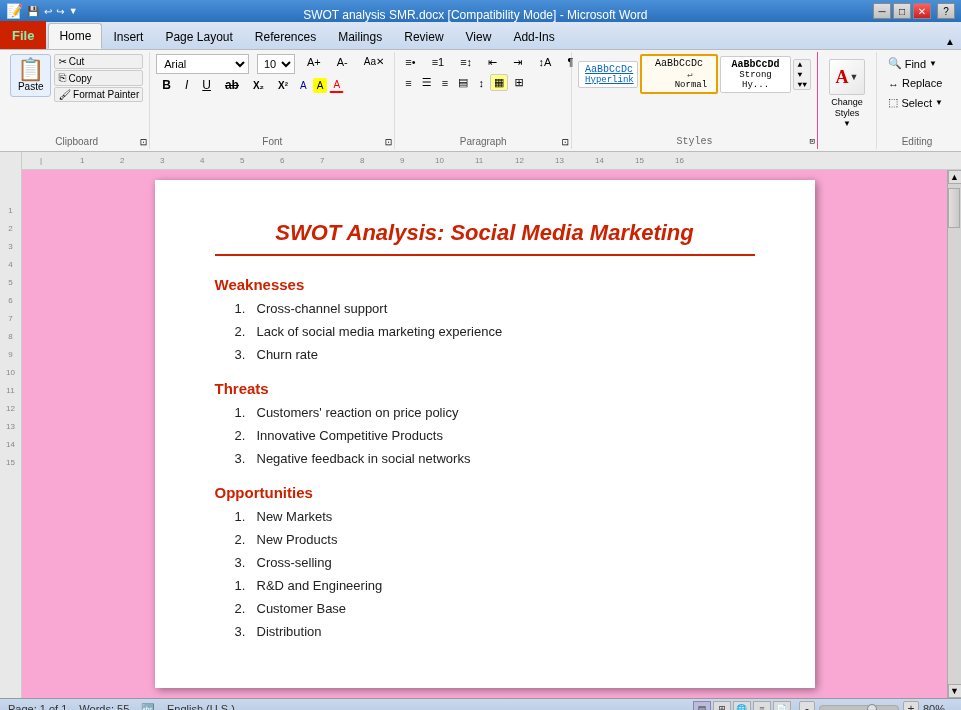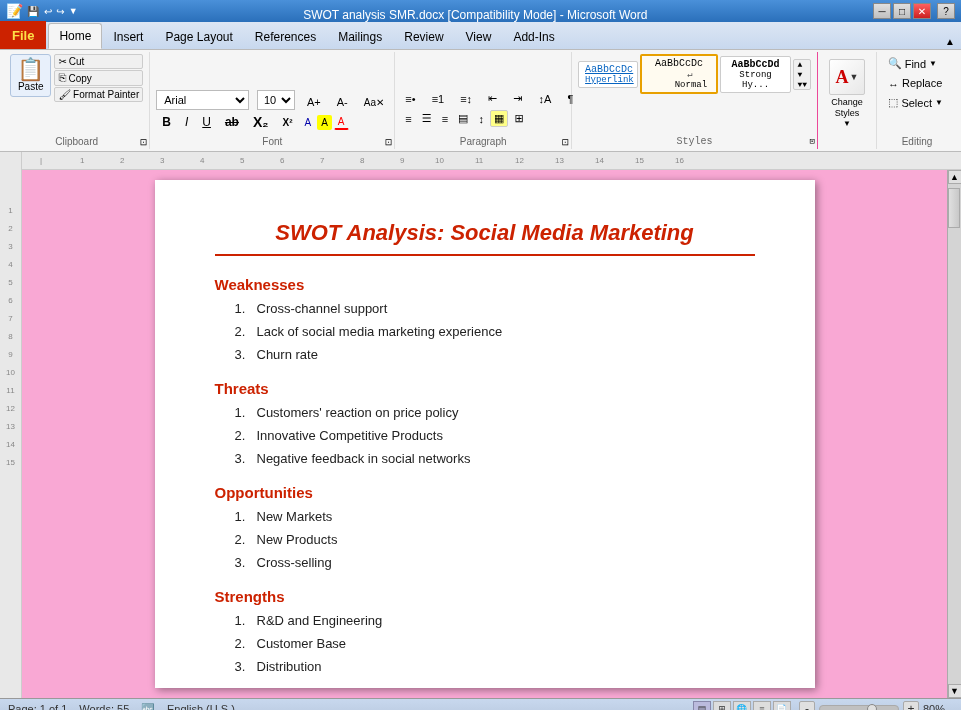--- a/index.html
+++ b/index.html
@@ -30,21 +30,21 @@
     .tabs-row {
       display: flex;
       align-items: flex-end;
       background: linear-gradient(to bottom, #dce6f4, #c8d8ee);
       height: 28px;
       padding-left: 0;
       border-bottom: 1px solid #bbb;
     }
     .file-tab {
       background: #cc2200;
-      color: #fde047;
+      color: #86efac;
       padding: 4px 12px;
       font-size: 13px;
       font-weight: bold;
       height: 28px;
       display: flex; align-items: center;
       cursor: pointer;
       margin-right: 2px;
     }
     .tab-item {
       padding: 4px 10px;
@@ -113,21 +113,21 @@
     .font-group {
       padding: 2px 6px 16px 6px;
       border-right: 1px solid #ddd;
       position: relative;
       min-width: 180px;
     }
     .font-group .group-label {
       font-size: 10px; color: #666;
       position: absolute; bottom: 2px; left: 0; right: 0; text-align: center;
     }
-    .font-row { display: flex; gap: 8px; align-items: flex-end; margin-bottom: 2px; margin-top: 36px; }
+    .font-row { display: flex; gap: 8px; align-items: flex-start; margin-bottom: 2px; }
     .font-select {
       border: 1px solid #bbb; background: white;
       padding: 1px 3px; font-size: 11px; width: 110px; height: 20px;
     }
     .font-size-select {
       border: 1px solid #bbb; background: white;
       padding: 1px 2px; font-size: 11px; width: 38px; height: 20px;
     }
     .icon-btn {
       border: 1px solid transparent;
@@ -495,21 +495,21 @@
       </select>
       <button class="icon-btn" title="Grow Font">A+</button>
       <button class="icon-btn" title="Shrink Font">A-</button>
       <button class="icon-btn" title="Clear Formatting" style="font-size:10px;">Aa✕</button>
     </div>
     <div class="format-row">
       <button class="fmt-btn bold">B</button>
       <button class="fmt-btn italic">I</button>
       <button class="fmt-btn underline">U</button>
       <button class="fmt-btn" style="text-decoration:line-through;">ab</button>
-      <button class="fmt-btn" style="font-size:14px;">X₂</button>
+      <button class="fmt-btn" style="font-size:10px;">X₂</button>
       <button class="fmt-btn" style="font-size:10px;">X²</button>
       <button class="icon-btn" style="font-size:10px;color:#00a;">A</button>
       <button class="icon-btn" style="font-size:10px;background:yellow;">A</button>
       <button class="icon-btn" style="font-size:10px;color:red;border-bottom:2px solid red;">A</button>
     </div>
     <span class="group-label">Font</span>
     <span style="position:absolute;bottom:2px;right:2px;font-size:9px;cursor:pointer;">⊡</span>
   </div>
 
   <div class="para-group">
@@ -689,21 +689,20 @@
             <li>
                 <span class="list-num">2.</span>
                 <span>New Products</span>
               </li>
             <li>
                 <span class="list-num">3.</span>
                 <span>Cross-selling</span>
               </li>
           </ol>
 
-          <div class="section-heading">Strengths</div>
           <ol class="doc-list">
             <li>
                 <span class="list-num">1.</span>
                 <span>R&amp;D and Engineering</span>
               </li>
             <li>
                 <span class="list-num">2.</span>
                 <span>Customer Base</span>
               </li>
             <li>

